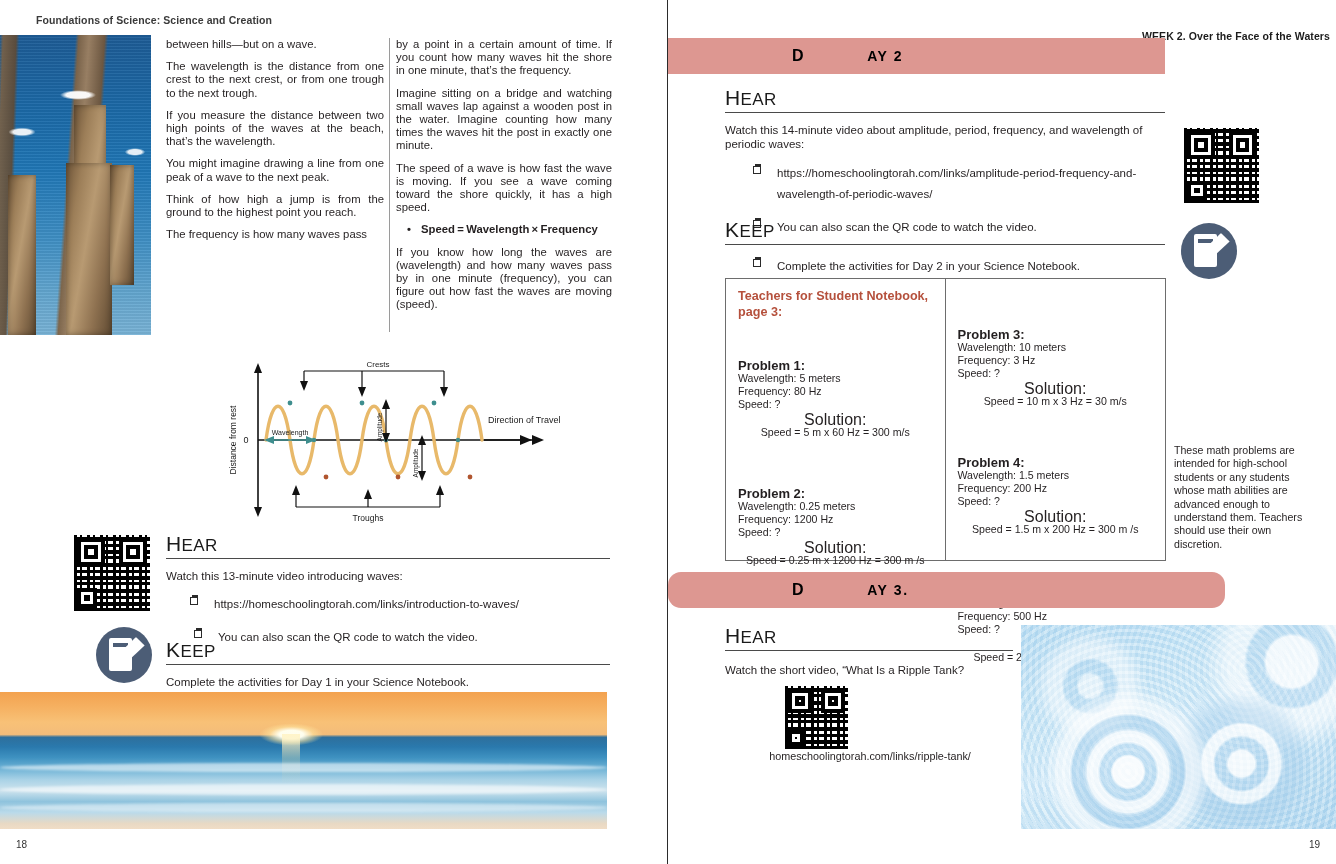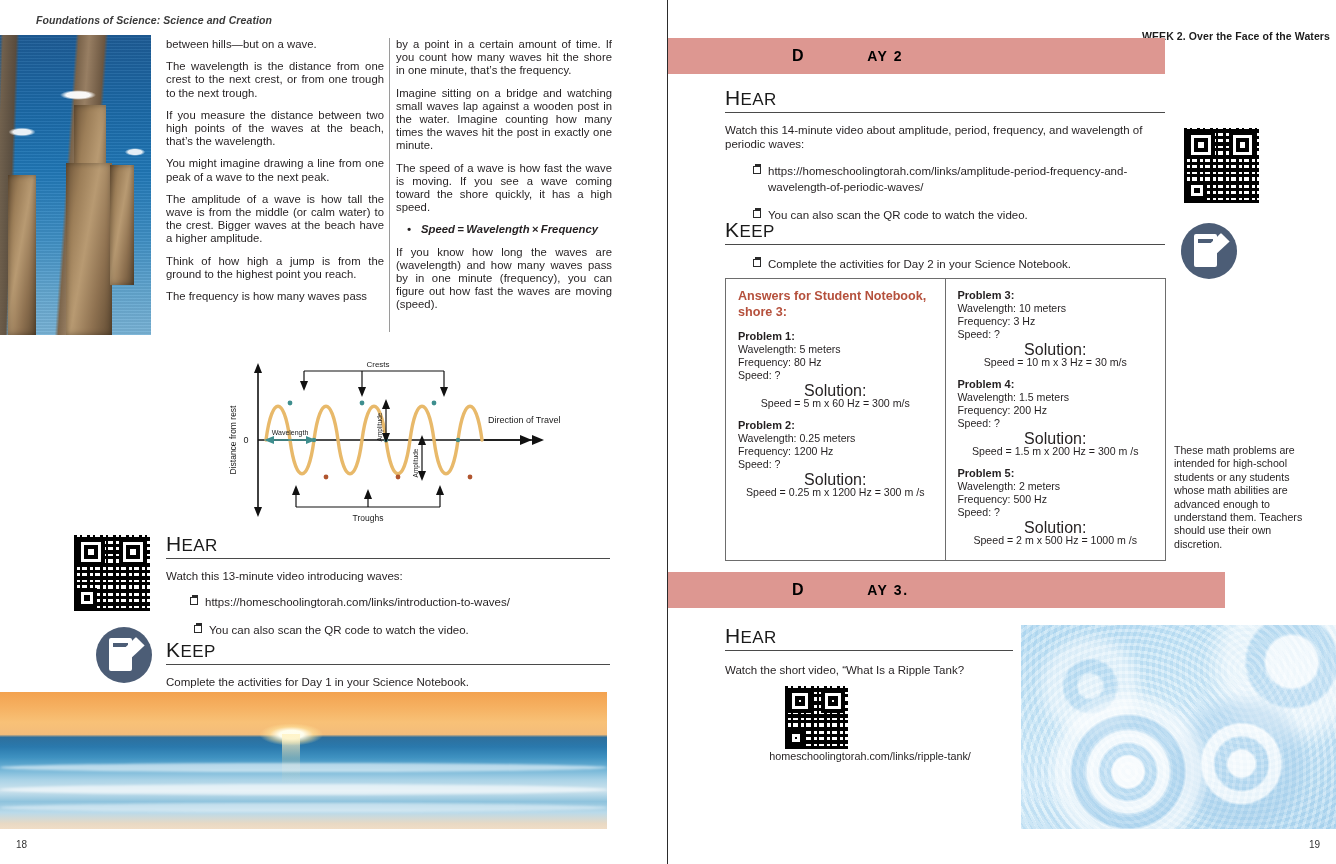--- a/index.html
+++ b/index.html
@@ -22,21 +22,21 @@
   
   .body-text {
     font-size: 11.3px; line-height: 13.2px; text-align: justify;
     color: #231f20; letter-spacing: 0.02px;
   }
   .body-text p { margin: 0 0 9px 0; }
 
   
   .runhead-left {
     position: absolute; left: 36px; top: 14px;
-    font-style: italic; font-weight: 700; font-size: 10.5px;
+    font-weight: 700; font-size: 10.5px;
     color: #3a3a3a; letter-spacing: 0.1px;
   }
   .runhead-right {
     position: absolute; right: 6px; top: 14px;
     font-weight: 700; font-size: 10.5px; color: #1c1c1c;
     letter-spacing: 0.1px; white-space: nowrap; margin-top: 16px;
   }
 
   
   .folio { position: absolute; bottom: 14px; font-size: 10px; color: #333; }
@@ -86,21 +86,21 @@
 
   
   .col-a { position: absolute; left: 166px; top: 38px; width: 218px; }
   .col-b { position: absolute; left: 396px; top: 38px; width: 216px; }
   .col-rule {
     position: absolute; left: 389px; top: 38px; width: 1px; height: 294px;
     background: #9a9a9a;
   }
   .formula {
     display: block; font-weight: 700; font-size: 11.3px; margin: 0 0 9px 0;
-    padding-left: 22px; text-indent: -11px; font-style: italic;
+    padding-left: 22px; text-indent: -11px;
   }
   .formula::before { content: "\2022"; padding-right: 10px; }
 
   
   .wave-fig { position: absolute; left: 226px; top: 355px; width: 340px; height: 170px; }
   .wave-fig svg { display: block; }
 
   
   .sec-title {
     font-family: "Liberation Sans", sans-serif;
@@ -142,21 +142,21 @@
   }
   .note-icon .pencil {
     position: absolute; right: 14%; top: 17%; width: 42%; height: 42%;
     background: #fff;
     clip-path: polygon(62% 0%, 100% 34%, 34% 100%, 0% 100%, 0% 64%);
     transform: rotate(2deg);
   }
 
   .lead { font-size: 11.5px; line-height: 14px; color: #231f20; }
   .bullet-row {
-    display: flex; gap: 7px; font-size: 11.5px; line-height: 16px;
+    display: flex; gap: 16px; font-size: 11.5px; line-height: 21px;
     color: #231f20;
   }
   .chk {
     flex: 0 0 auto; width: 8px; height: 8px; margin-top: 3px;
     border: 1.4px solid #2a2a2a; position: relative;
   }
   .chk::after {
     content: ""; position: absolute; left: 1px; top: -3px; width: 6px; height: 2px;
     background: #2a2a2a;
   }
@@ -178,21 +178,21 @@
     position: absolute; border: 1.4px solid #6d6d6d; background: #fff;
     display: flex;
   }
   .answers-col { padding: 10px 12px 10px 12px; }
   .answers-col.left { width: 220px; }
   .answers-col.right { width: 222px; border-left: 1.2px solid #6d6d6d; }
   .ans-head {
     color: #b5503c; font-weight: 700; font-size: 12.6px; line-height: 15.5px;
     margin-bottom: 10px;
   }
-  .prob-title { font-weight: 700; font-size: 11px; line-height: 13px; }
+  .prob-title { font-weight: 700; font-size: 13px; line-height: 13px; margin-top: 39px; }
   .prob-line { font-size: 10.6px; line-height: 13px; }
   .sol-label { font-size: 16px; line-height: 13px; text-align: center; margin-top: 2px; }
   .sol-eq { font-size: 10.6px; line-height: 13px; text-align: center; }
   .prob-gap { height: 9px; }
 
   .margin-note {
     position: absolute; font-size: 10.6px; line-height: 13.4px; color: #231f20;
   }
 
   .photo-ripple {
@@ -223,21 +223,20 @@
       <div class="post" style="left:110px;top:130px; width:24px; height:120px;"></div>
     </div>
 
     <div class="col-rule"></div>
 
     <div class="col-a body-text">
       <p>between hills—but on a wave.</p>
       <p>The wavelength is the distance from one crest to the next crest, or from one trough to the next trough.</p>
       <p>If you measure the distance between two high points of the waves at the beach, that’s the wavelength.</p>
       <p>You might imagine drawing a line from one peak of a wave to the next peak.</p>
-      <p>The amplitude of a wave is how tall the wave is from the middle (or calm water) to the crest. Bigger waves at the beach have a higher amplitude.</p>
       <p>Think of how high a jump is from the ground to the highest point you reach.</p>
       <p>The frequency is how many waves pass</p>
     </div>
 
     <div class="col-b body-text">
       <p>by a point in a certain amount of time. If you count how many waves hit the shore in one minute, that’s the frequency.</p>
       <p>Imagine sitting on a bridge and watching small waves lap against a wooden post in the water. Imagine counting how many times the waves hit the post in exactly one minute.</p>
       <p>The speed of a wave is how fast the wave is moving. If you see a wave coming toward the shore quickly, it has a high speed.</p>
       <span class="formula">Speed = Wavelength × Frequency</span>
       <p>If you know how long the waves are (wavelength) and how many waves pass by in one minute (frequency), you can figure out how fast the waves are moving (speed).</p>
@@ -393,21 +392,21 @@
       </div>
       <div class="sec-rule"></div>
       <div class="bullet-row" style="margin:11px 0 0 28px;">
         <span class="chk"></span>
         <span>Complete the activities for Day 2 in your Science Notebook.</span>
       </div>
     </div>
 
     <div class="answers-box" style="left:57px;top:278px;width:441px;height:283px;">
       <div class="answers-col left">
-        <div class="ans-head">Answers for Student Notebook, shore 3:</div>
+        <div class="ans-head">Teachers for Student Notebook, page 3:</div>
 
         <div>
           <div class="prob-title">Problem 1:</div>
           <div class="prob-line">Wavelength: 5 meters</div>
           <div class="prob-line">Frequency: 80 Hz</div>
           <div class="prob-line">Speed: ?</div>
           <div class="sol-label">Solution:</div>
           <div class="sol-eq">Speed = 5 m x 60 Hz = 300 m/s</div>
         </div>
 
@@ -452,21 +451,21 @@
           <div class="prob-line">Frequency: 500 Hz</div>
           <div class="prob-line">Speed: ?</div>
           <div class="sol-label">Solution:</div>
           <div class="sol-eq">Speed = 2 m x 500 Hz = 1000 m /s</div>
         </div>
       </div>
     </div>
 
     <div class="margin-note" style="left:506px;top:444px;width:138px;">These math problems are intended for high-school students or any students whose math abilities are advanced enough to understand them. Teachers should use their own discretion.</div>
 
-    <div class="day-banner" style="left:0;top:572px;width:557px;">
+    <div class="day-banner" style="left:0;top:572px;width:557px;border-radius:13px;">
       <span><span class="cap">D</span><span>AY 3.</span></span>
     </div>
 
     <div style="position:absolute;left:57px;top:624px;width:288px;">
       <div class="sec-title">
         <span class="cap">H</span><span>EAR</span>
       </div>
       <div class="sec-rule"></div>
       <div class="lead" style="margin-top:12px;white-space:nowrap;">Watch the short video, “What Is a Ripple Tank?</div>
     </div>

